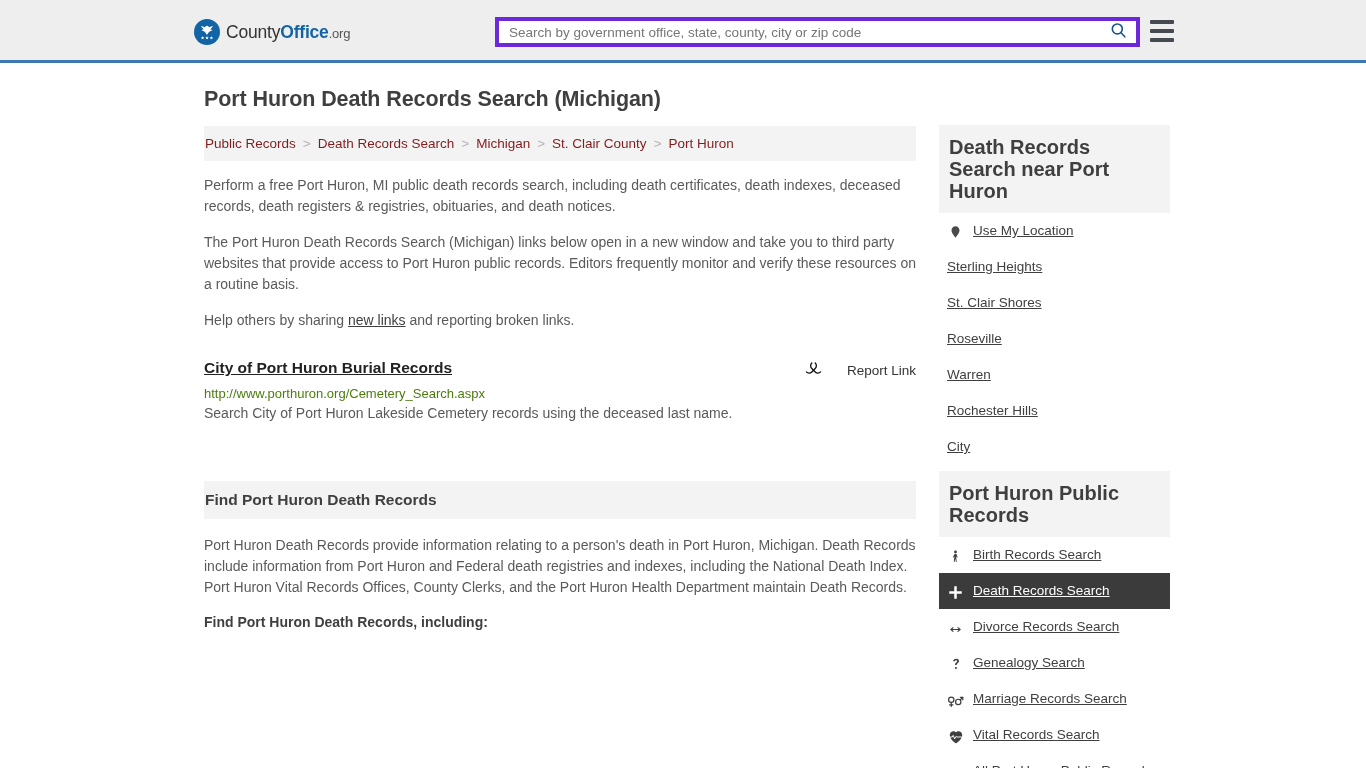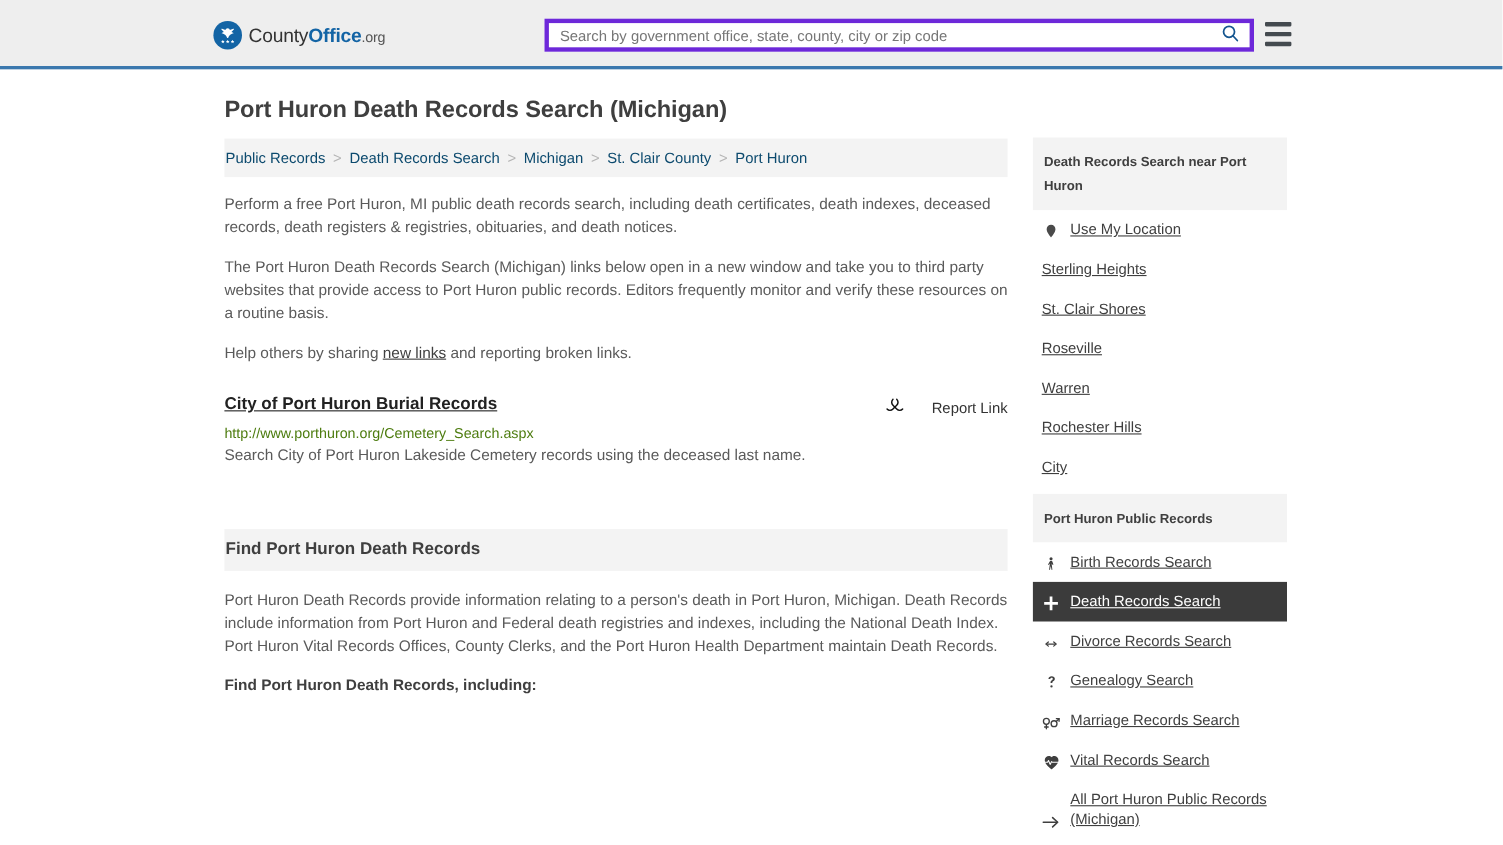--- a/index.html
+++ b/index.html
@@ -106,21 +106,21 @@
 
   .breadcrumb {
     background: #f3f3f3;
     height: 35px;
     display: flex; align-items: center;
     padding: 0 0 0 1px;
     font-size: 13.5px;
     margin-bottom: 14px;
   }
   .breadcrumb a {
-    color: #0c4a6e; text-decoration: none; white-space: nowrap;
+    color: #7f1d1d; text-decoration: none; white-space: nowrap;
   }
   .breadcrumb .sep { color: #b4b4b4; margin: 0 7px; }
 
   p.body-text {
     font-size: 14px;
     line-height: 21px;
     color: #5a5a5a;
     margin: 0 0 15px 0;
   }
   p.body-text a.inline-link {
@@ -207,21 +207,21 @@
   }
 
   
   .side-box { margin-bottom: 6px; }
   .side-head {
     background: #f3f3f3;
     padding: 11px 13px 11px 10px;
   }
   .side-head h3 {
     margin: 0;
-    font-size: 12px;
+    font-size: 20px;
     font-weight: bold;
     color: #3f3f3f;
     line-height: 22px;
   }
   .side-list { padding: 0; margin: 0; list-style: none; }
   .side-list li { margin: 0; }
   .side-row {
     display: flex; align-items: flex-end;
     padding: 9px 10px 9px 8px;
     text-decoration: none;

